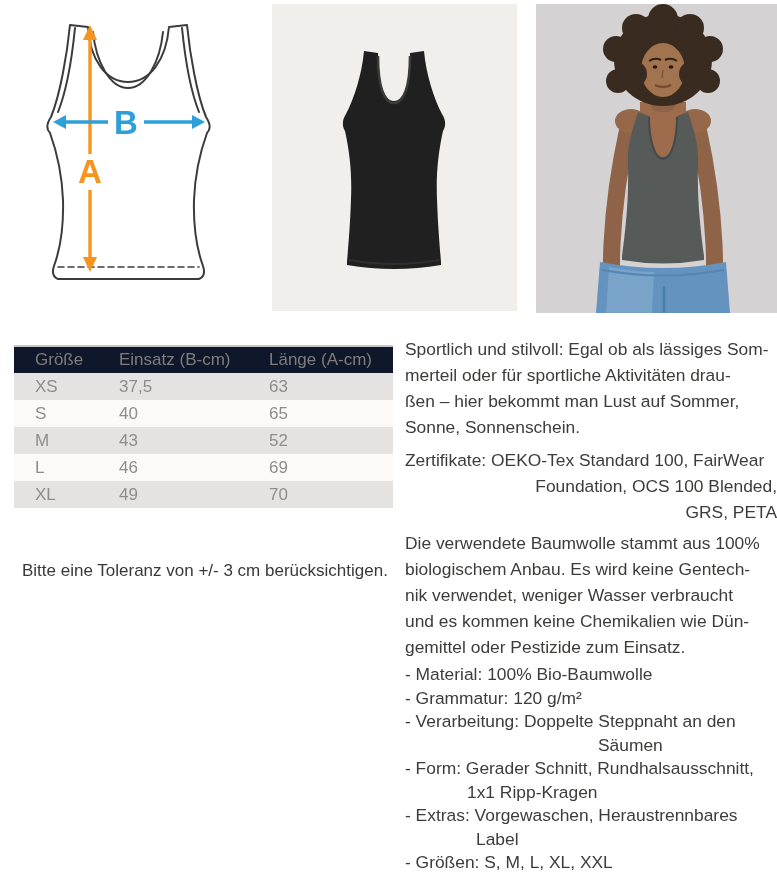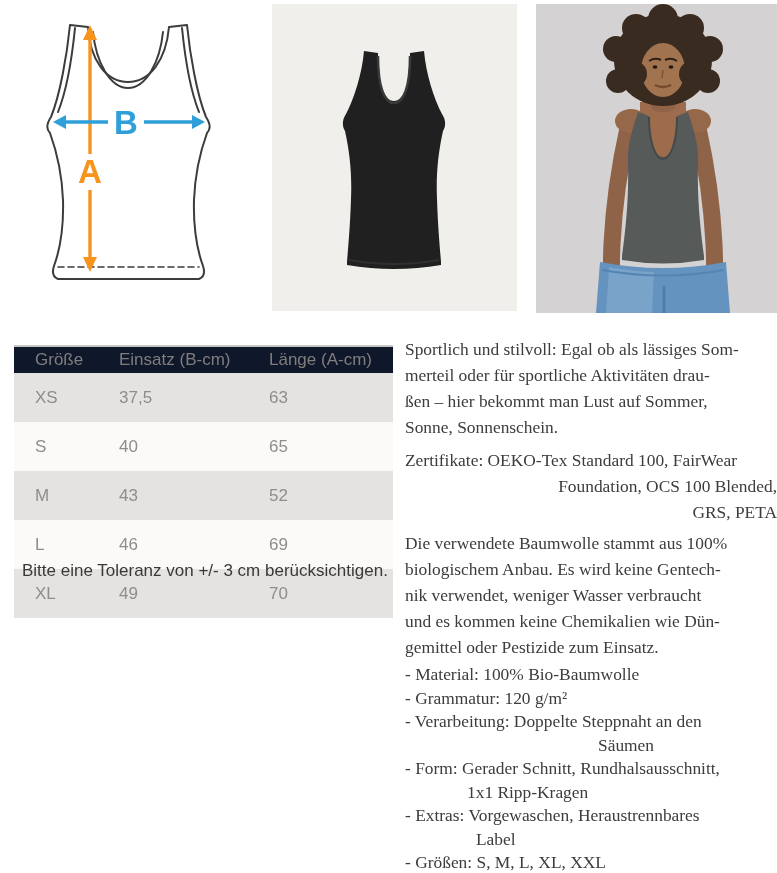--- a/index.html
+++ b/index.html
@@ -20,35 +20,35 @@
     border-top:2px solid #c9c7c5;font-size:17px;
   }
   .size-table col.c1{width:98px;}
   .size-table col.c2{width:150px;}
   .size-table col.c3{width:131px;}
   .size-table th{
     font-weight:400;text-align:left;color:#807e7c;height:26px;padding:0;
     background:#0f172a;vertical-align:middle;
   }
   .size-table td{
-    color:#8f8d8b;height:27px;padding:11px;vertical-align:middle;
+    color:#8f8d8b;height:27px;padding:0;vertical-align:middle;
   }
   .size-table th:first-child,.size-table td:first-child{padding-left:21px;}
   .size-table th:not(:first-child),.size-table td:not(:first-child){padding-left:7px;}
   .size-table tr.shade td{background:#e5e3e1;}
   .size-table tr.plain td{background:#fbfaf8;}
   
   .tolerance{
     position:absolute;left:22px;top:561px;width:379px;text-align:left;
     font-size:17px;color:#3b3937;
   }
   
   .desc{
     position:absolute;left:405px;top:336px;width:372px;
-    font-size:17.4px;line-height:26px;color:#3e3c3a;font-family:Liberation Serif, serif;
+    font-size:17.4px;line-height:26px;color:#3e3c3a;
   }
   .para{margin:0 0 6px 0;}
   .para-intro{margin-bottom:7px;}
   .para-cert{margin-bottom:5px;}
   .para-cotton{margin-bottom:3px;}
   .specs .line{line-height:23.5px;}
   .line{white-space:nowrap;}
   .ind-cert{padding-left:89px;text-align:right;}
   .ind-verarb{padding-left:193px;}
   .ind-form{padding-left:62px;}

